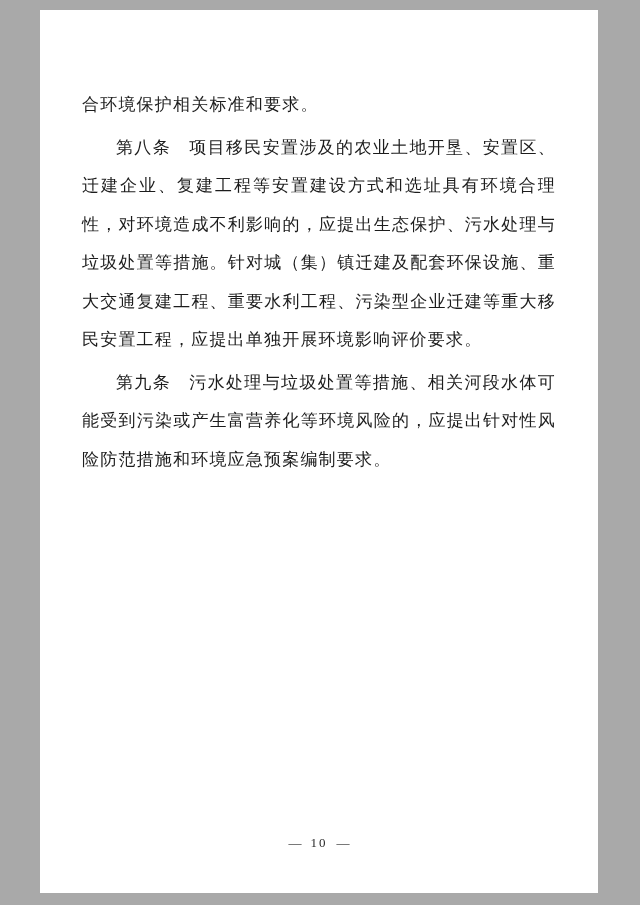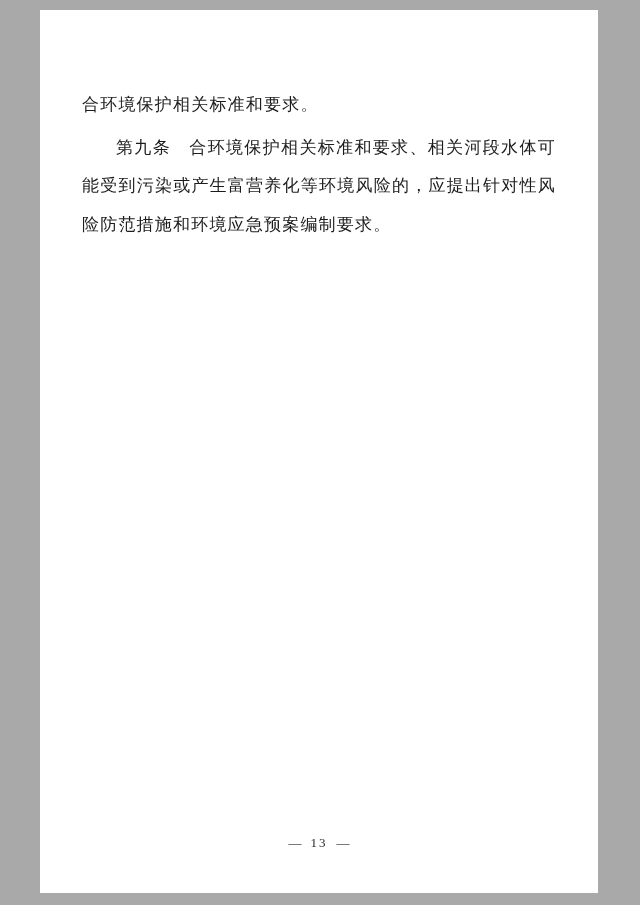--- a/index.html
+++ b/index.html
@@ -63,19 +63,20 @@
     letter-spacing: 2px;
   }
 </style>
 </head>
 <body>
 
 <div class="canvas">
   <div class="page">
     <div class="body-text">
       <p class="first">合环境保护相关标准和要求。</p>
-      <p>第九条　合环境保护相关标准和要求、相关河段水体可能受到污染或产生富营养化等环境风险的，应提出针对性风险防范措施和环境应急预案编制要求。</p>
+      <p>第八条　项目移民安置涉及的农业土地开垦、安置区、迁建企业、复建工程等安置建设方式和选址具有环境合理性，对环境造成不利影响的，应提出生态保护、污水处理与垃圾处置等措施。针对城（集）镇迁建及配套环保设施、重大交通复建工程、重要水利工程、污染型企业迁建等重大移民安置工程，应提出单独开展环境影响评价要求。</p>
+      <p>第九条　污水处理与垃圾处置等措施、相关河段水体可能受到污染或产生富营养化等环境风险的，应提出针对性风险防范措施和环境应急预案编制要求。</p>
     </div>
     <div class="page-footer">
-      <span class="dash">—</span><span class="num">13</span><span class="dash">—</span>
+      <span class="dash">—</span><span class="num">10</span><span class="dash">—</span>
     </div>
   </div>
 </div>
 
 </body></html>

